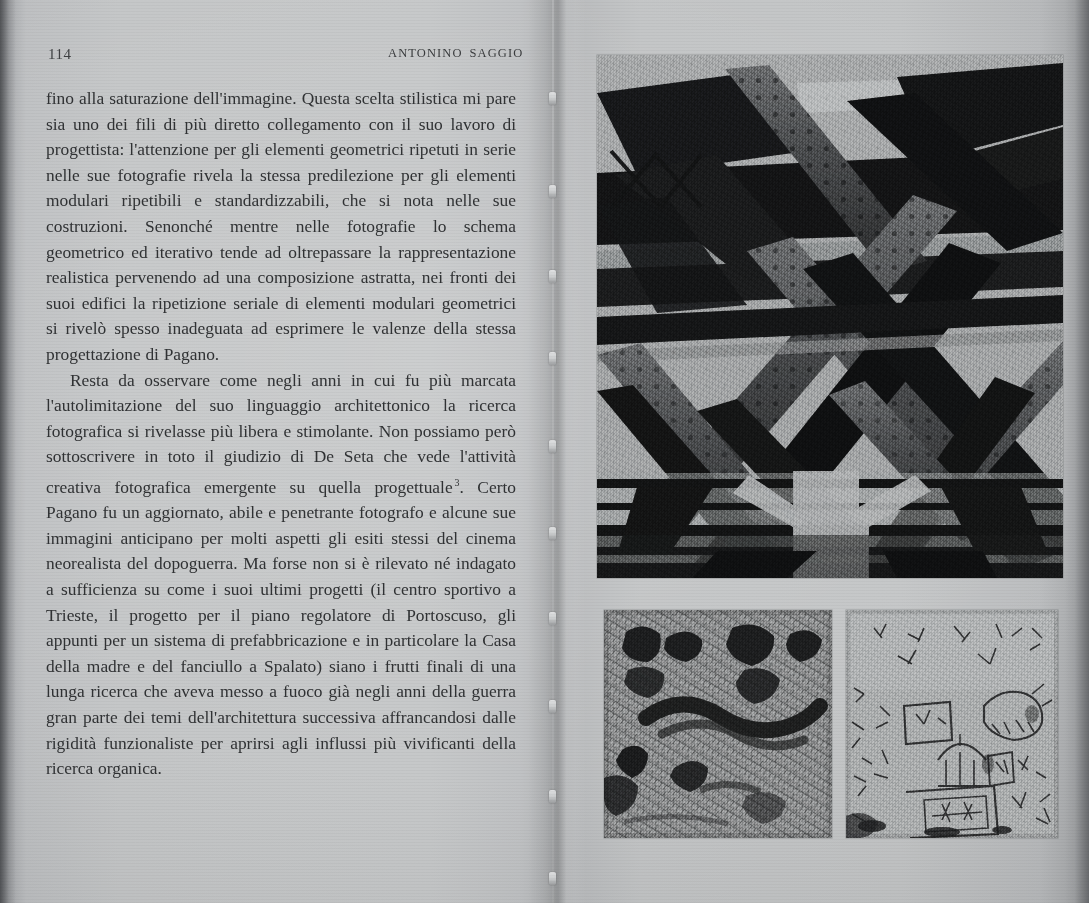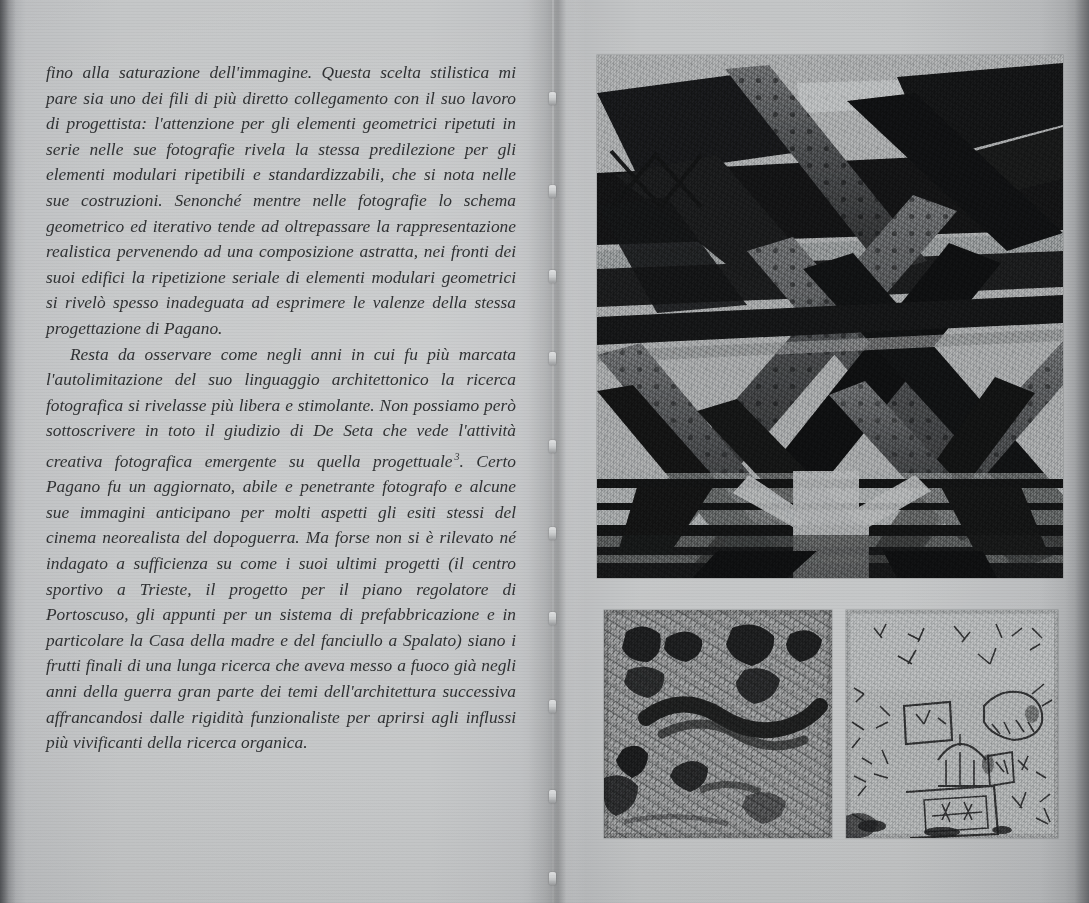--- a/index.html
+++ b/index.html
@@ -99,21 +99,21 @@
     margin-top: 20px;
     font-size: 17.4px;
     line-height: 25.6px;
     color: #303234;
     text-align: justify;
     text-justify: inter-word;
     -webkit-hyphens: none;
     hyphens: none;
     word-spacing: 0.4px;
   }
-  .body p { margin: 0; font-style: italic; }
+  .body p { margin: 0; }
   .body p.indent { text-indent: 24px; }
   .body sup {
     font-size: 10px;
     vertical-align: super;
     margin-left: 2px;
   }
 
   
   .ink-noise {
     position: absolute;
@@ -188,20 +188,26 @@
   <div class="stitch" style="top:352px"></div>
   <div class="stitch" style="top:440px"></div>
   <div class="stitch" style="top:527px"></div>
   <div class="stitch" style="top:612px"></div>
   <div class="stitch" style="top:700px"></div>
   <div class="stitch" style="top:790px"></div>
   <div class="stitch" style="top:872px"></div>
 
   <div class="textcol">
 
+    <div class="runhead">
+      <div class="folio">114</div>
+      <div class="booktitle">
+        <span>ANTONINO</span><span class="w2">SAGGIO</span>
+      </div>
+    </div>
 
     <div class="body">
       <p>fino alla saturazione dell'immagine. Questa scelta stilistica mi pare sia uno dei fili di più diretto collegamento con il suo lavoro di progettista: l'attenzione per gli elementi geometrici ripetuti in serie nelle sue fotografie rivela la stessa predilezione per gli elementi modulari ripetibili e standardizzabili, che si nota nelle sue costruzioni. Senonché mentre nelle fotografie lo schema geometrico ed iterativo tende ad oltrepassare la rappresentazione realistica pervenendo ad una composizione astratta, nei fronti dei suoi edifici la ripetizione seriale di elementi modulari geometrici si rivelò spesso inadeguata ad esprimere le valenze della stessa progettazione di Pagano.</p>
       <p class="indent"><span>Resta da osservare come negli anni in cui fu più marcata l'autolimitazione del suo linguaggio architettonico la ricerca fotografica si rivelasse più libera e stimolante. Non possiamo però sottoscrivere in toto il giudizio di De Seta che vede l'attività creativa fotografica emergente su quella progettuale</span><sup>3</sup><span>. Certo Pagano fu un aggiornato, abile e penetrante fotografo e alcune sue immagini anticipano per molti aspetti gli esiti stessi del cinema neorealista del dopoguerra. Ma forse non si è rilevato né indagato a sufficienza su come i suoi ultimi progetti (il centro sportivo a Trieste, il progetto per il piano regolatore di Portoscuso, gli appunti per un sistema di prefabbricazione e in particolare la Casa della madre e del fanciullo a Spalato) siano i frutti finali di una lunga ricerca che aveva messo a fuoco già negli anni della guerra gran parte dei temi dell'architettura successiva affrancandosi dalle rigidità funzionaliste per aprirsi agli influssi più vivificanti della ricerca organica.</span></p>
     </div>
   </div>
 
   <div class="photo" id="photo-girders">
     <svg width="466" height="523" viewBox="0 0 466 523">
       <defs>

